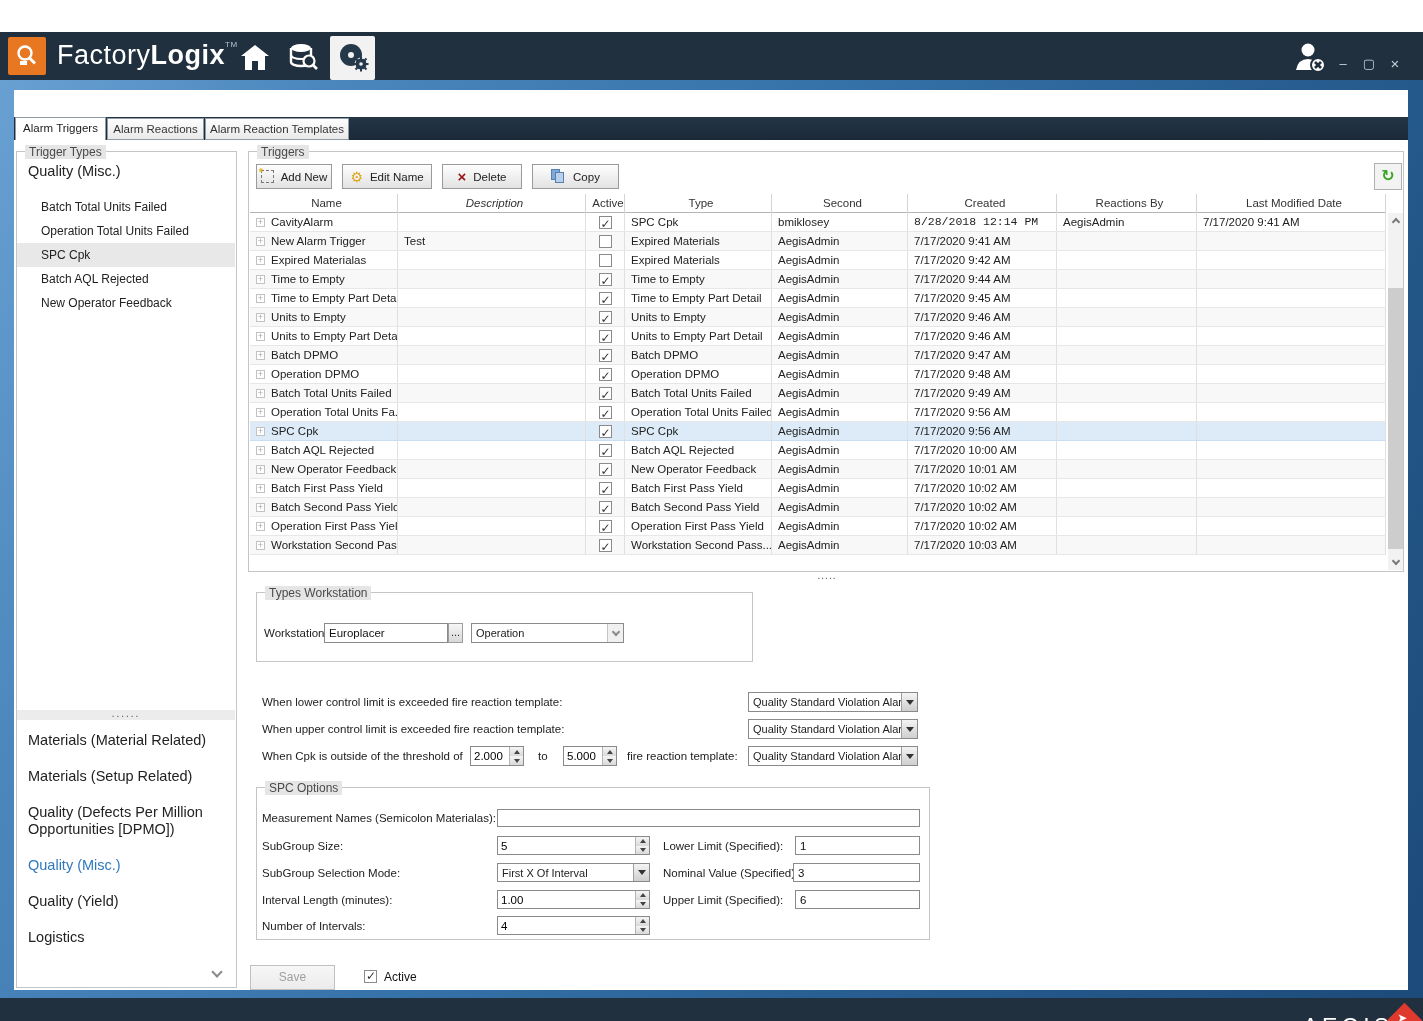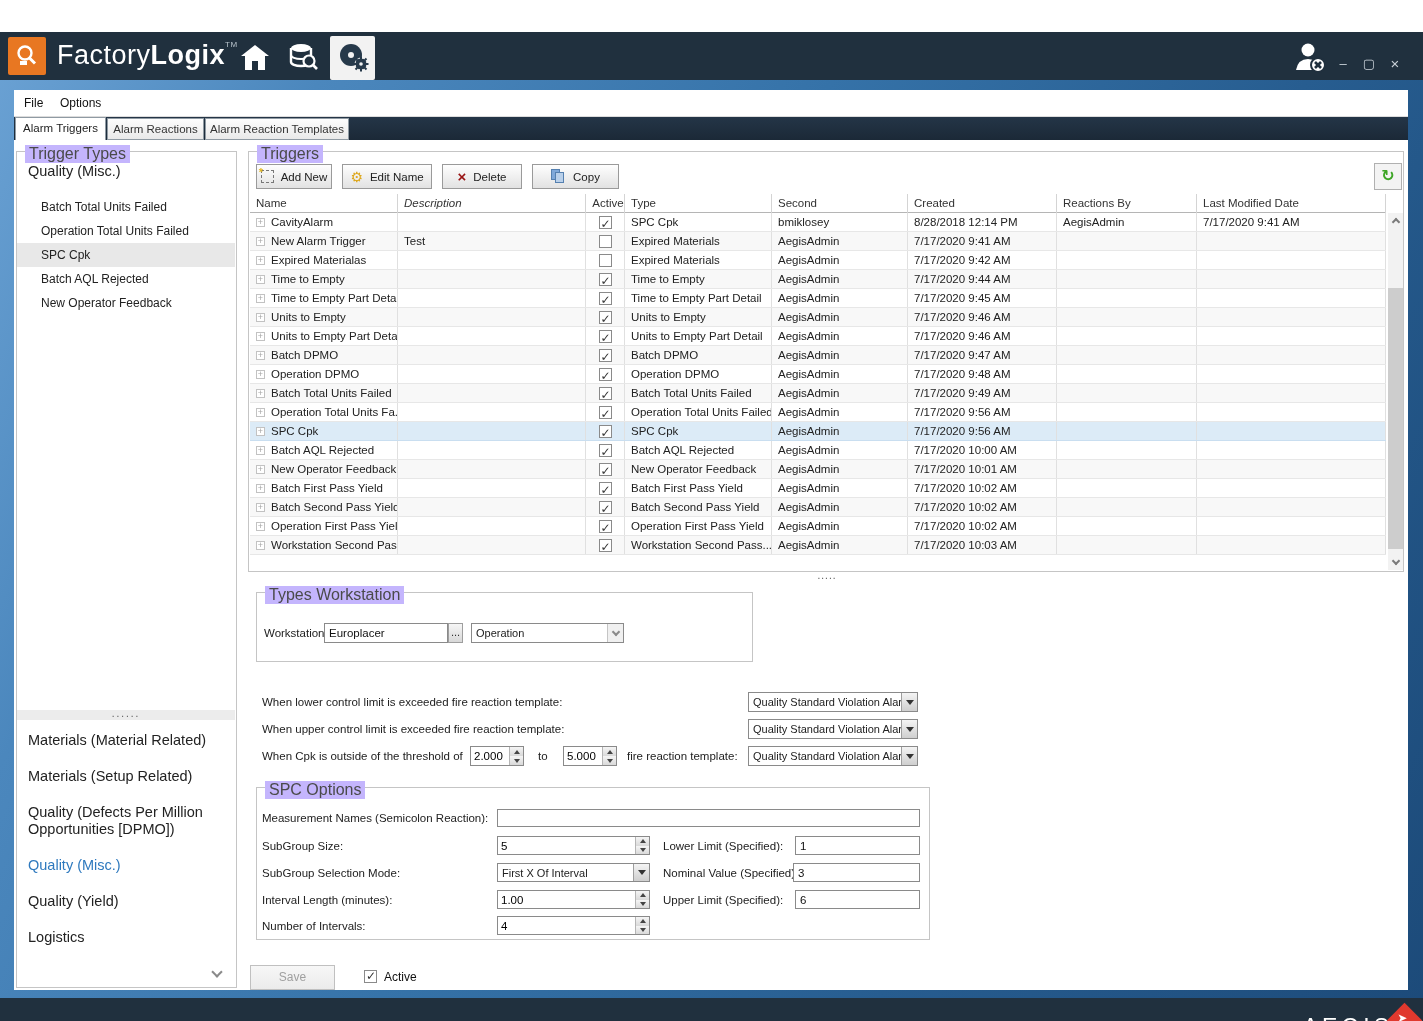--- a/index.html
+++ b/index.html
@@ -25,21 +25,21 @@
   .panel { position:absolute; left:14px; top:58px; width:1394px; height:900px; background:#fff; }
   .menubar { position:absolute; left:0; top:0; width:100%; height:27px; background:#fff; border-bottom:1px solid #dcdcdc; }
   .menu-item { position:absolute; top:0; height:27px; line-height:27px; padding:0 6px; font-size:12px; color:#111; cursor:default; }
   .tabrow { position:absolute; left:0; top:27px; width:100%; height:23px; background:linear-gradient(180deg,#243547,#1b2937); }
   .tab { position:absolute; top:0; height:23px; line-height:21px; text-align:center; font-size:11.5px; border:1px solid #8f9aa3; cursor:pointer; }
   .tab.active { background:#fff; color:#222; border-bottom:none; z-index:2; }
   .tab.inactive { top:1px; height:22px; background:linear-gradient(180deg,#fdfdfd,#e9e9e9); color:#333; }
 
   
   .groupbox { position:absolute; border:1px solid #c5c5c5; background:transparent; }
-  .legend { position:absolute; top:-7px; left:8px; background:#c4b5fd; padding:0 4px; font-size:16px; color:#4a4a4a; }
+  .legend { position:absolute; top:-7px; left:8px; background:#e5e5e5; padding:0 4px; font-size:12px; color:#4a4a4a; }
 
   
   .sb-header { position:absolute; left:14px; top:73px; font-size:14.5px; color:#222; }
   .sb-items { position:absolute; left:3px; top:105px; width:218px; }
   .sb-item { height:24px; line-height:24px; padding-left:24px; font-size:12px; color:#222; cursor:pointer; }
   .sb-item.selected { background:#e8e8e8; }
   .sb-splitter { position:absolute; left:3px; top:620px; width:218px; height:10px; background:#ececec; text-align:center; color:#555; font-size:10px; line-height:7px; letter-spacing:2px; cursor:row-resize; }
   .sb-cats { position:absolute; left:14px; top:642px; width:198px; }
   .sb-cat { font-size:14.5px; line-height:17px; margin-bottom:19px; color:#222; cursor:pointer; }
   .sb-cat.selected { color:#2E79BE; }
@@ -53,21 +53,21 @@
   .ic-gear { color:#dda71c; font-size:14px; line-height:14px; }
   .ic-del { color:#991414; font-weight:bold; font-size:15px; line-height:14px; }
   .ic-copy { position:relative; width:15px; height:15px; }
   .ic-copy .pg { position:absolute; width:9px; height:11px; border:1px solid #5580b0; }
   .ic-copy .b { left:0; top:0; background:#7fa8d9; }
   .ic-copy .f { left:4px; top:3px; background:#b9d0ea; }
   .refresh-btn { position:absolute; left:1360px; top:73px; width:28px; height:27px; border:1px solid #b0b0b0; background:#f3f3f3; color:#3DA526; font-size:16px; font-weight:bold; text-align:center; line-height:24px; cursor:pointer; }
 
   
   .grid-head { position:absolute; left:236px; top:104px; width:1136px; height:19px; display:flex; border-bottom:1px solid #b5b5b5; background:#fff; }
-  .hcell { height:19px; line-height:18px; padding-left:6px; font-size:11.5px; color:#333; border-right:1px solid #d4d4d4; overflow:hidden; white-space:nowrap; }
+  .hcell { height:19px; line-height:18px; padding-left:6px; font-size:11.5px; color:#333; border-right:1px solid #d4d4d4; overflow:hidden; white-space:nowrap;text-align:center; }
   .grid-body { position:absolute; left:236px; top:123px; width:1136px; }
   .grid-row { display:flex; height:19px; border-bottom:1px solid #e7e7e7; background:#fff; cursor:pointer; }
   .grid-row.alt { background:#f8f8f8; }
   .grid-row.selected { background:#dcebf7; border-bottom:1px solid #c9def0; }
   .cell { height:18px; line-height:18px; padding-left:6px; font-size:11.5px; color:#222; border-right:1px solid #e0e0e0; overflow:hidden; white-space:nowrap; display:flex; align-items:center; gap:6px; }
   .expand { flex:none; width:9px; height:9px; border:1px solid #c2c2c2; color:#a8a8a8; font-size:9px; line-height:7px; text-align:center; background:#fff; }
   .cb { width:13px; height:13px; border:1px solid #8a8a8a; background:#fff; position:relative; cursor:pointer; }
   .cb.checked::after { content:"✓"; position:absolute; left:1px; top:-2px; font-size:12px; font-weight:bold; color:#333; }
   .cell-active { justify-content:center; padding-left:0; }
 
@@ -166,24 +166,20 @@
         <line x1="27" y1="20" x2="21" y2="26" stroke="#20303E" stroke-width="2.6"></line>
       </svg>
     </div>
     <div class="win-ctl" style="left:1332px;">–</div>
     <div class="win-ctl" style="left:1358px;">▢</div>
     <div class="win-ctl" style="left:1384px; font-size:15px;">×</div>
   </div>
 
   <div class="panel">
 
-    <div class="menubar">
-      <div class="menu-item" style="left:4px;">File</div>
-      <div class="menu-item" style="left:40px;">Options</div>
-    </div>
 
     <div class="tabrow">
       <div class="tab active" style="left:1px; width:91px;">Alarm Triggers</div>
       <div class="tab inactive" style="left:93px; width:97px;">Alarm Reactions</div>
       <div class="tab inactive" style="left:191px; width:144px;">Alarm Reaction Templates</div>
     </div>
 
     <div class="groupbox" style="left:2px; top:61px; width:221px; height:837px;">
       <div class="legend">Trigger Types</div>
     </div>
@@ -245,21 +241,21 @@
       </div>
     <div class="grid-body" id="grid-body">
         <div class="grid-row">
           <div class="cell" style="width: 148px;"><span class="expand">+</span>CavityAlarm</div>
           <div class="cell" style="width: 188px;"></div>
           <div class="cell cell-active" style="width: 39px;">
             <span class="cb checked"></span>
           </div>
           <div class="cell" style="width: 147px;">SPC Cpk</div>
           <div class="cell" style="width: 136px;">bmiklosey</div>
-          <div class="cell" style="width: 149px;">8/28/2018 12:14 PM</div>
+          <div class="cell" style="width: 149px; font-family: Liberation Mono, monospace;">8/28/2018 12:14 PM</div>
           <div class="cell" style="width: 140px;">AegisAdmin</div>
           <div class="cell" style="width: 189px;">7/17/2020 9:41 AM</div>
         </div>
         <div class="grid-row alt">
           <div class="cell" style="width: 148px;"><span class="expand">+</span>New Alarm Trigger</div>
           <div class="cell" style="width: 188px;">Test</div>
           <div class="cell cell-active" style="width: 39px;">
             <span class="cb"></span>
           </div>
           <div class="cell" style="width: 147px;">Expired Materials</div>
@@ -529,21 +525,21 @@
     <div class="combo" style="left:734px; top:656px; width:170px;">
       <span class="txt">Quality Standard Violation Alarm</span>
       <span class="btn">
           <span class="arr"></span>
         </span>
     </div>
 
     <div class="groupbox" style="left:242px; top:697px; width:674px; height:153px;">
       <div class="legend">SPC Options</div>
     </div>
-    <div class="lbl" style="left:248px; top:722px;">Measurement Names (Semicolon Reaction):</div>
+    <div class="lbl" style="left:248px; top:722px;">Measurement Names (Semicolon Materialas):</div>
     <input class="tbox" style="left: 483px; top: 719px; width: 423px; height: 18px;" value="">
 
     <div class="lbl" style="left:248px; top:750px;">SubGroup Size:</div>
     <div class="spin" style="left:483px; top:746px; width:153px; height:19px;">
       <input value="5" style="">
       <span class="stack">
           <span class="sbtn">
             <span class="t-up"></span>
           </span>
           <span class="sbtn">

